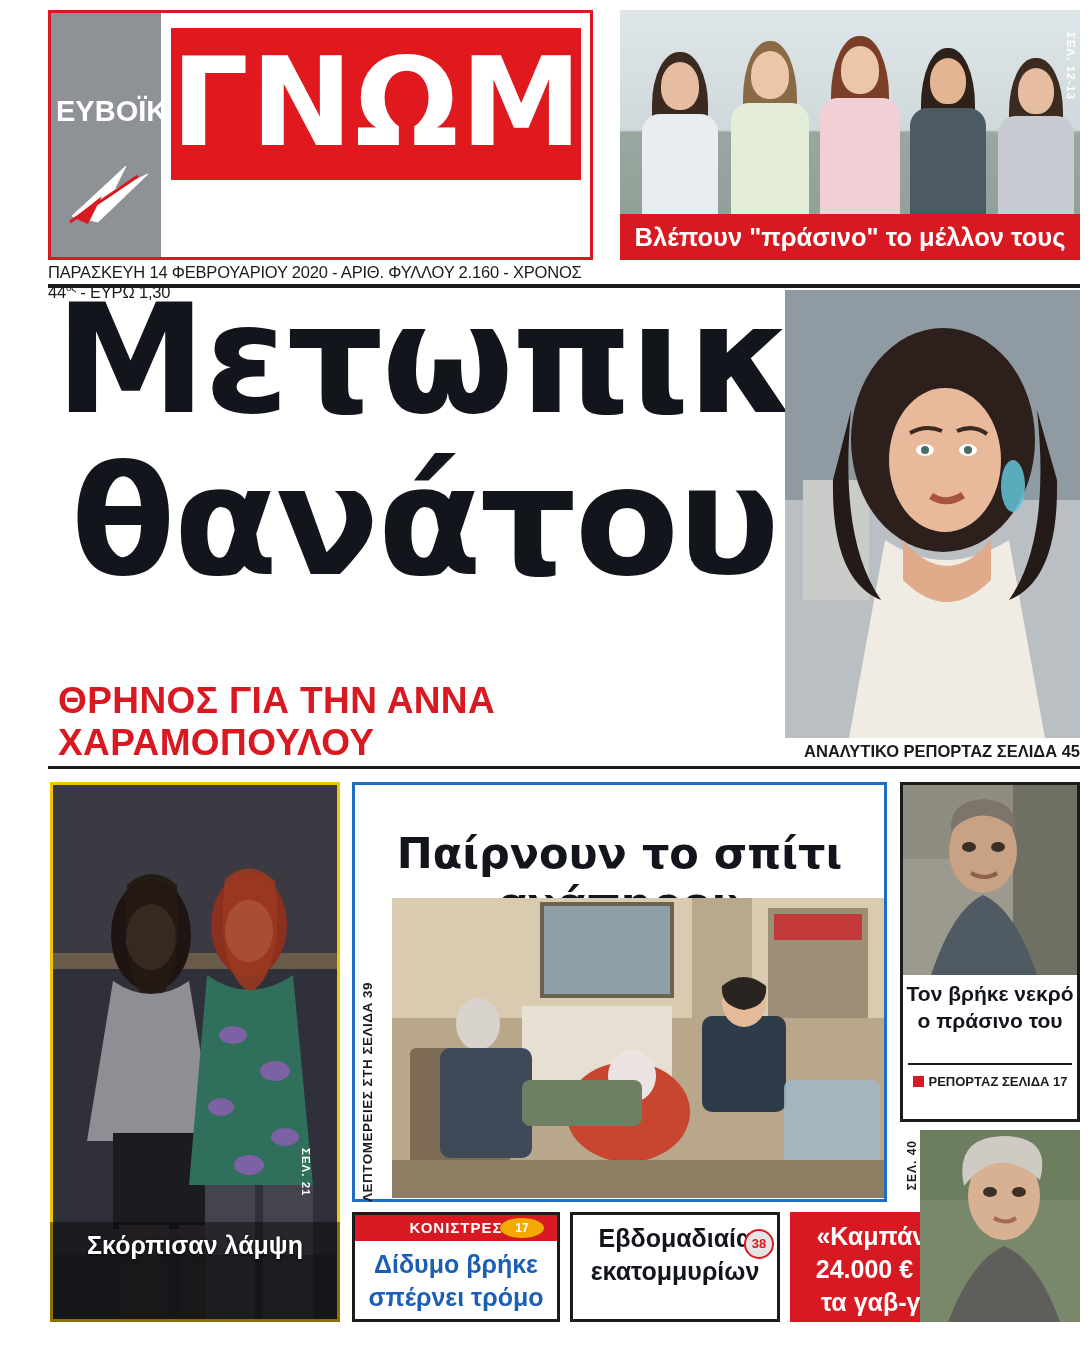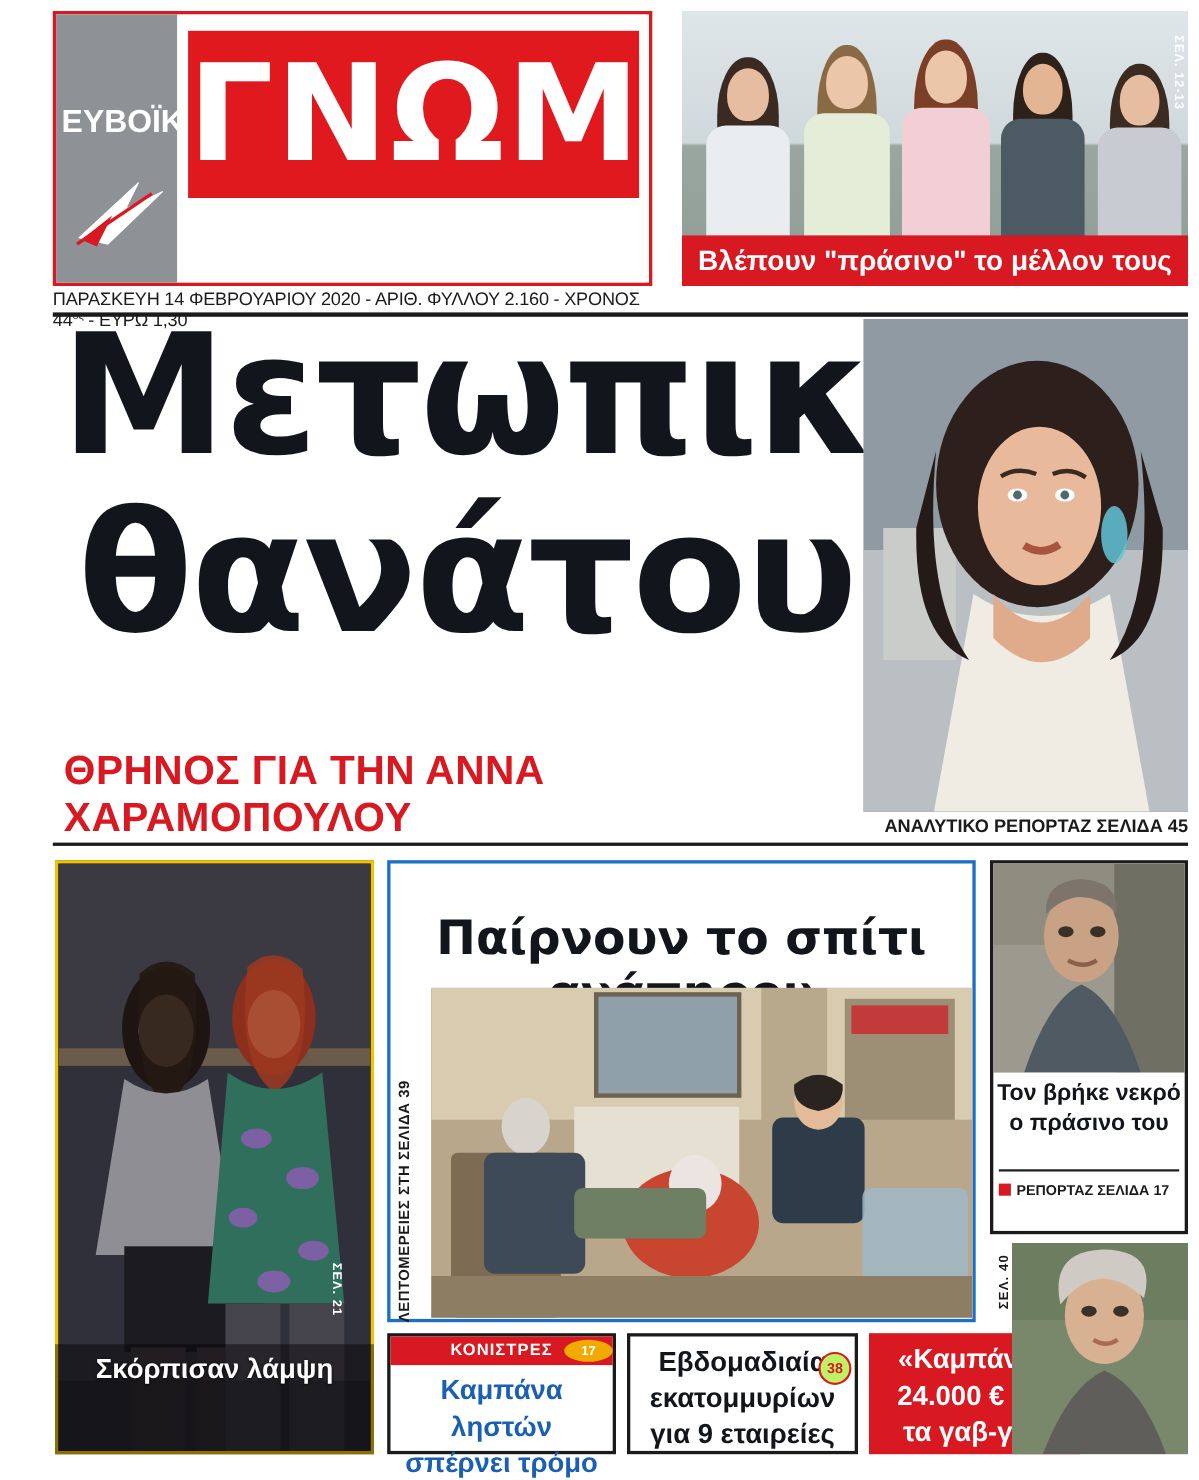--- a/index.html
+++ b/index.html
@@ -54,34 +54,34 @@
   .kraugi{position:absolute;left:355px;top:785px;width:529px;height:30px;background:#1b6fc4;color:#ffffff;font-weight:bold;font-size:19px;line-height:30px;text-align:center;}
   .paírnoun{position:absolute;left:352px;top:828px;width:535px;text-align:center;color:#12161c;font-weight:bold;font-size:43px;font-family:"DejaVu Sans", sans-serif;}
   .centerphoto{position:absolute;left:392px;top:898px;width:492px;height:300px;overflow:hidden;background:#b9a98e;}
   .leptomereies{position:absolute;left:360px;top:982px;color:#1b1b1b;font-size:13.5px;font-weight:bold;writing-mode:vertical-rl;transform:rotate(180deg);letter-spacing:0.5px;}
 
   
   .rightblock{position:absolute;left:900px;top:782px;width:180px;height:340px;border:3px solid #1b1b1b;box-sizing:border-box;background:#fff;overflow:hidden;}
   .rightphoto{position:absolute;left:903px;top:785px;width:174px;height:190px;overflow:hidden;background:#8d8f86;}
   .rightcap{position:absolute;left:903px;top:980px;width:174px;text-align:center;color:#12161c;font-weight:bold;font-size:21px;line-height:27px;}
   .rightrule{position:absolute;left:908px;top:1063px;width:164px;height:2px;background:#1b1b1b;}
-  .reportaz17{position:absolute;left:908px;top:1074px;width:164px;font-size:13px;font-weight:bold;color:#1b1b1b;}
+  .reportaz17{position:absolute;left:908px;top:1074px;width:164px;text-align:center;font-size:13px;font-weight:bold;color:#1b1b1b;}
   .redsq{display:inline-block;width:11px;height:11px;background:#d81921;margin-right:5px;vertical-align:-1px;}
 
   
   .konistres{position:absolute;left:352px;top:1212px;width:208px;height:110px;border:3px solid #1b1b1b;box-sizing:border-box;background:#fff;}
   .kon-bar{position:absolute;left:355px;top:1215px;width:202px;height:26px;background:#d81921;}
   .kon-bar-txt{position:absolute;left:355px;top:1215px;width:202px;height:26px;line-height:26px;text-align:center;color:#ffffff;font-weight:bold;font-size:15px;letter-spacing:1px;}
   .kon-txt{position:absolute;left:355px;top:1248px;width:202px;text-align:center;color:#1b5fb4;font-weight:bold;font-size:25px;line-height:33px;}
-  .circ{display:inline-block;width:44px;height:20px;border-radius:50%;background:#f2a900;color:#ffffff;font-size:12px;line-height:20px;text-align:center;font-weight:bold;vertical-align:2px;margin-left:13px;}
+  .circ{display:inline-block;width:44px;height:20px;border-radius:50%;background:#f2a900;color:#ffffff;font-size:12px;line-height:20px;text-align:center;font-weight:bold;vertical-align:2px;}
   .circ-pos{position:absolute;left:500px;top:1218px;}
 
   .epidot{position:absolute;left:570px;top:1212px;width:210px;height:110px;border:3px solid #1b1b1b;box-sizing:border-box;background:#fff;}
   .epidot-txt{position:absolute;left:573px;top:1222px;width:204px;text-align:center;color:#12161c;font-weight:bold;font-size:25px;line-height:33px;}
-  .circ38{position:absolute;left:744px;top:1229px;width:26px;height:26px;border-radius:50%;border:2px solid #d81921;color:#d81921;font-size:13px;line-height:26px;text-align:center;font-weight:bold;background:#bef264;}
+  .circ38{position:absolute;left:744px;top:1229px;width:26px;height:26px;border-radius:50%;border:2px solid #d81921;color:#d81921;font-size:13px;line-height:26px;text-align:center;font-weight:bold;background:#e5e5e5;}
 
   .kampana{position:absolute;left:790px;top:1212px;width:192px;height:110px;background:#d81921;}
   .kampana-txt{position:absolute;left:790px;top:1220px;width:192px;text-align:center;color:#ffffff;font-weight:bold;font-size:25px;line-height:33px;}
   .womanblock{position:absolute;left:920px;top:1130px;width:160px;height:192px;overflow:hidden;background:#7d8a6a;}
   .sel40{position:absolute;left:905px;top:1140px;color:#1b1b1b;font-size:12px;font-weight:bold;writing-mode:vertical-rl;transform:rotate(180deg);letter-spacing:1px;}
 </style>
 </head>
 <body>
 
 <div class="page">
@@ -251,29 +251,28 @@
   <div class="rightrule"></div>
   <div class="reportaz17">
     <span class="redsq"></span><span>ΡΕΠΟΡΤΑΖ ΣΕΛΙΔΑ 17</span>
   </div>
 
   <div class="konistres"></div>
   <div class="kon-bar"></div>
   <div class="kon-bar-txt">ΚΟΝΙΣΤΡΕΣ</div>
   <div class="circ circ-pos">17</div>
   <div class="kon-txt">
-    <div>Καμπάνα ληστών</div>
+    <div>Δίδυμο βρήκε</div>
     <div>σπέρνει τρόμο</div>
   </div>
 
   <div class="epidot"></div>
   <div class="epidot-txt">
     <div>Εβδομαδιαία</div>
     <div>εκατομμυρίων</div>
-    <div>για 9 εταιρείες</div>
   </div>
   <div class="circ38">38</div>
 
   <div class="kampana"></div>
   <div class="kampana-txt">
     <div>«Καμπάνα»</div>
     <div>24.000 € για</div>
     <div>τα γαβ-γαβ</div>
   </div>
 

